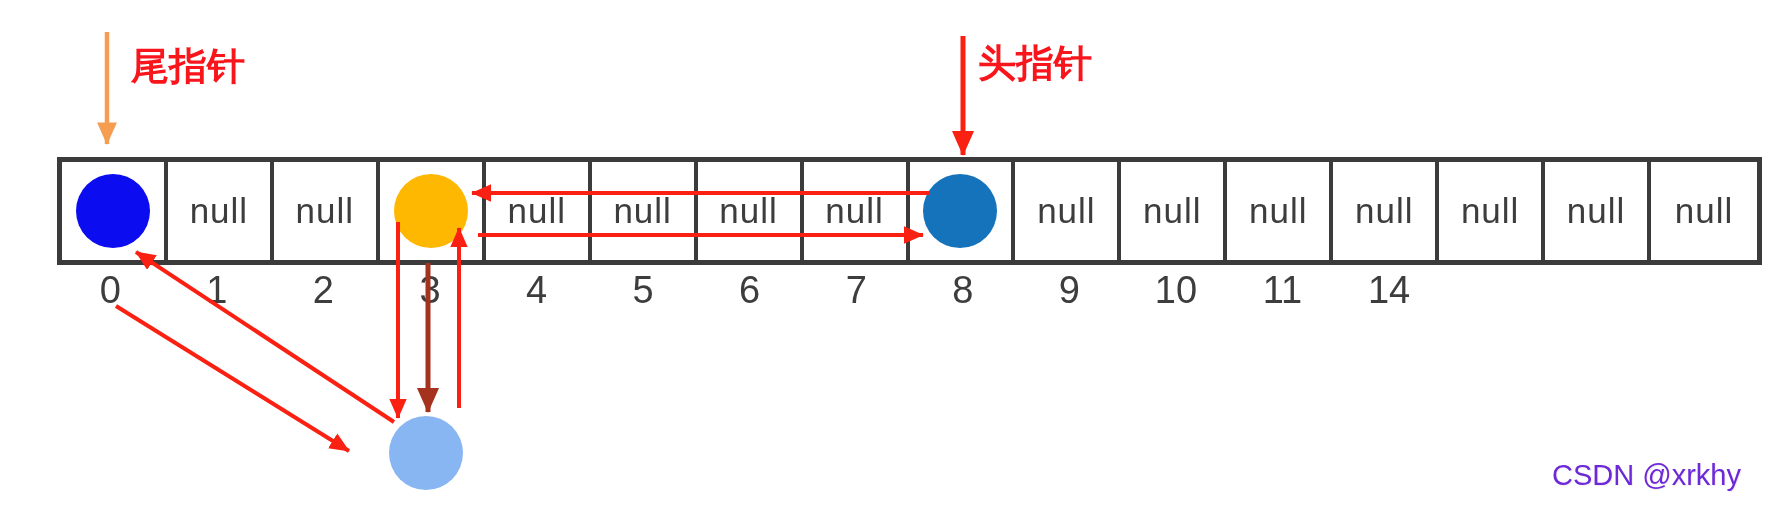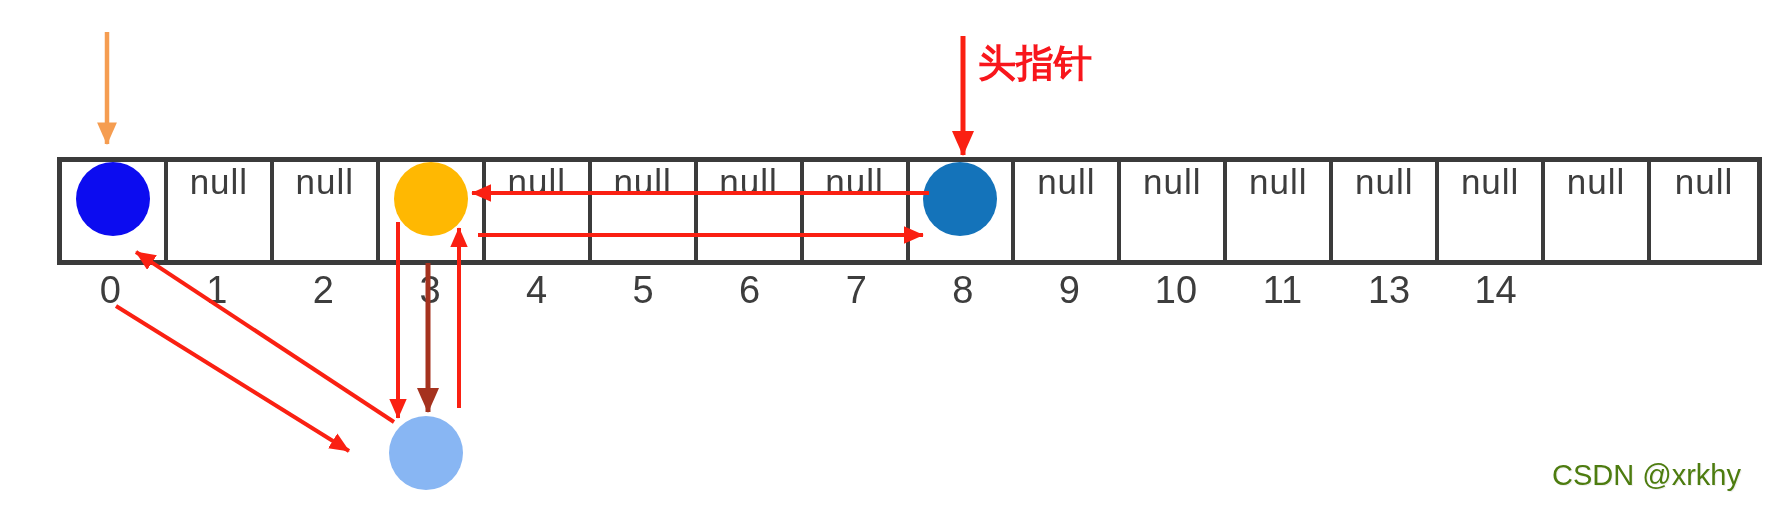--- a/index.html
+++ b/index.html
@@ -18,20 +18,21 @@
     width: 1705px; height: 108px;
     box-sizing: border-box;
     border: 5px solid #3b3b3b;
     display: grid;
     grid-template-columns: repeat(16, 1fr);
     background: #ffffff;
   }
   .cell {
     border-right: 4px solid #3b3b3b;
     display: flex;
+    align-items: center;
     justify-content: center;
     box-sizing: border-box;
     overflow: visible;
   }
   .cell:last-child { border-right: none; }
   .cell .null-text {
     font-size: 35px;
     color: #3d3d3d;
     letter-spacing: 1px;
   }
@@ -75,30 +76,31 @@
   svg.overlay {
     position: absolute;
     left: 0; top: 0;
     pointer-events: none;
   }
   
   .watermark {
     position: absolute;
     left: 1552px; top: 459px;
     font-size: 29px;
-    color: #4d7c0f;
+    color: #6d28d9;
     text-shadow: 1px 1px 0 #efefef;
     white-space: nowrap;
   }
 </style>
 </head>
 <body>
 
 <div class="stage">
 
+  <div class="pointer-label tail-label">尾指针</div>
   <div class="pointer-label head-label">头指针</div>
 
   <div class="array" id="array">
       <div class="cell">
         <div class="node-circle" style="background: rgb(12, 12, 240);"></div>
       </div>
       <div class="cell">
         <span class="null-text">null</span>
       </div>
       <div class="cell">
@@ -151,21 +153,20 @@
       <div class="index-label">2</div>
       <div class="index-label">3</div>
       <div class="index-label">4</div>
       <div class="index-label">5</div>
       <div class="index-label">6</div>
       <div class="index-label">7</div>
       <div class="index-label">8</div>
       <div class="index-label">9</div>
       <div class="index-label">10</div>
       <div class="index-label">11</div>
-      <div class="index-label">13</div>
       <div class="index-label">14</div>
     </div>
 
   <div class="detached-node" id="detached-node" style="background: rgb(136, 182, 243);"></div>
 
   <svg class="overlay" width="1769" height="505" viewBox="0 0 1769 505">
     <defs>
       <marker id="headRed" markerWidth="5" markerHeight="4.4" refX="4.8" refY="2.2" orient="auto">
         <path d="M0,0 L5,2.2 L0,4.4 Z" fill="#fa2012"></path>
       </marker>

